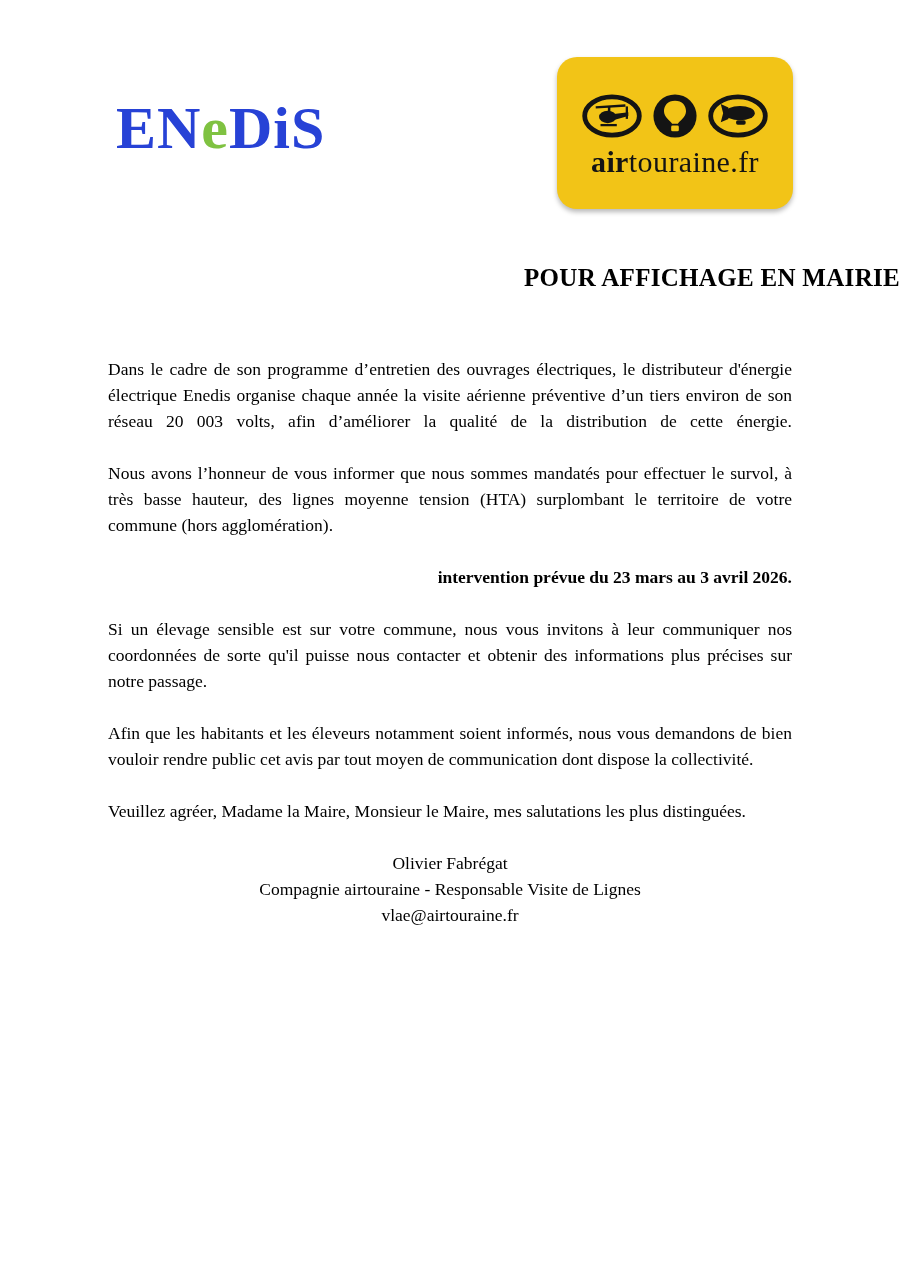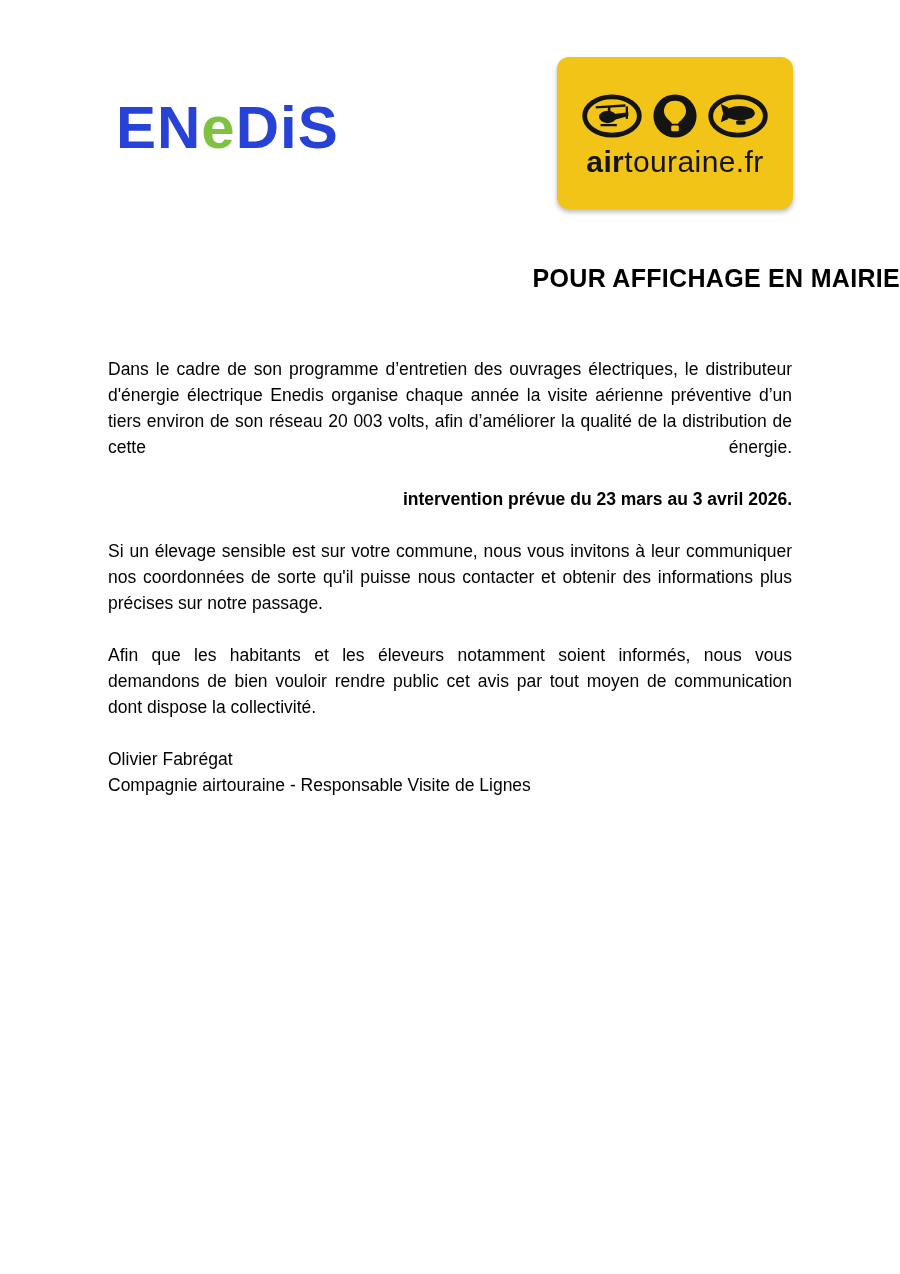--- a/index.html
+++ b/index.html
@@ -8,41 +8,42 @@
     width: 900px; height: 1274px;
     background: #ffffff;
     font-family: "Liberation Sans", sans-serif;
     color: #000;
   }
   .page {
     position: relative;
     width: 900px; height: 1032px;
     background: #ffffff;
     overflow: hidden;
+    font-family: Liberation Serif, serif;
   }
 
   
   .enedis-logo {
     position: absolute;
     left: 116px; top: 92px;
     font-size: 60px;
     font-weight: 800;
     letter-spacing: 1px;
     line-height: 72px;
     user-select: none;
   }
   .enedis-blue { color: #2742D6; }
   .enedis-green { color: #7FC241; }
 
   .air-logo {
     position: absolute;
     left: 557px; top: 57px;
     width: 236px; height: 152px;
     background: #F2C417;
-    border-radius: 12px;
+    border-radius: 20px;
     box-shadow: 0 3px 5px rgba(0,0,0,0.28);
     display: flex;
     flex-direction: column;
     align-items: center;
     justify-content: center;
     gap: 7px;
     padding-top: 4px;
   }
   .air-icons {
     display: flex;
@@ -78,21 +79,21 @@
     line-height: 26px;
   }
   .letter-body p { margin: 0 0 26px 0; }
   .salutation { margin-bottom: 31px !important; }
   .para { text-align: justify; }
   .justify-last { text-align-last: justify; }
   .highlight {
     text-align: right;
     font-weight: bold;
   }
-  .signature p { margin: 0; }
+  .signature p { margin: 0; text-align: center; }
 </style>
 </head>
 <body>
 
 <div class="page">
 
   <div>
 
     <div class="enedis-logo">
       <span class="enedis-blue">EN</span><span class="enedis-green">e</span><span class="enedis-blue">DiS</span>
@@ -132,28 +133,31 @@
 
   </div>
 
   <h1 class="title">POUR AFFICHAGE EN MAIRIE</h1>
 
   <div class="letter-body">
 
 
     <p class="para justify-last">Dans le cadre de son programme d’entretien des ouvrages électriques, le distributeur d'énergie électrique Enedis organise chaque année la visite aérienne préventive d’un tiers environ de son réseau 20 003 volts, afin d’améliorer la qualité de la distribution de cette énergie.</p>
 
+    <p class="para">Nous avons l’honneur de vous informer que nous sommes mandatés pour effectuer le survol, à très basse hauteur, des lignes moyenne tension (HTA) surplombant le territoire de votre commune (hors agglomération).</p>
 
     <p class="highlight">intervention prévue du 23 mars au 3 avril 2026.</p>
 
     <p class="para">Si un élevage sensible est sur votre commune, nous vous invitons à leur communiquer nos coordonnées de sorte qu'il puisse nous contacter et obtenir des informations plus précises sur notre passage.</p>
 
     <p class="para">Afin que les habitants et les éleveurs notamment soient informés, nous vous demandons de bien vouloir rendre public cet avis par tout moyen de communication dont dispose la collectivité.</p>
 
+    <p class="para">Veuillez agréer, Madame la Maire, Monsieur le Maire, mes salutations les plus distinguées.</p>
 
     <div class="signature">
       <p>Olivier Fabrégat</p>
       <p>Compagnie airtouraine - Responsable Visite de Lignes</p>
+      <p>vlae@airtouraine.fr</p>
     </div>
 
   </div>
 
 </div>
 
 </body></html>

